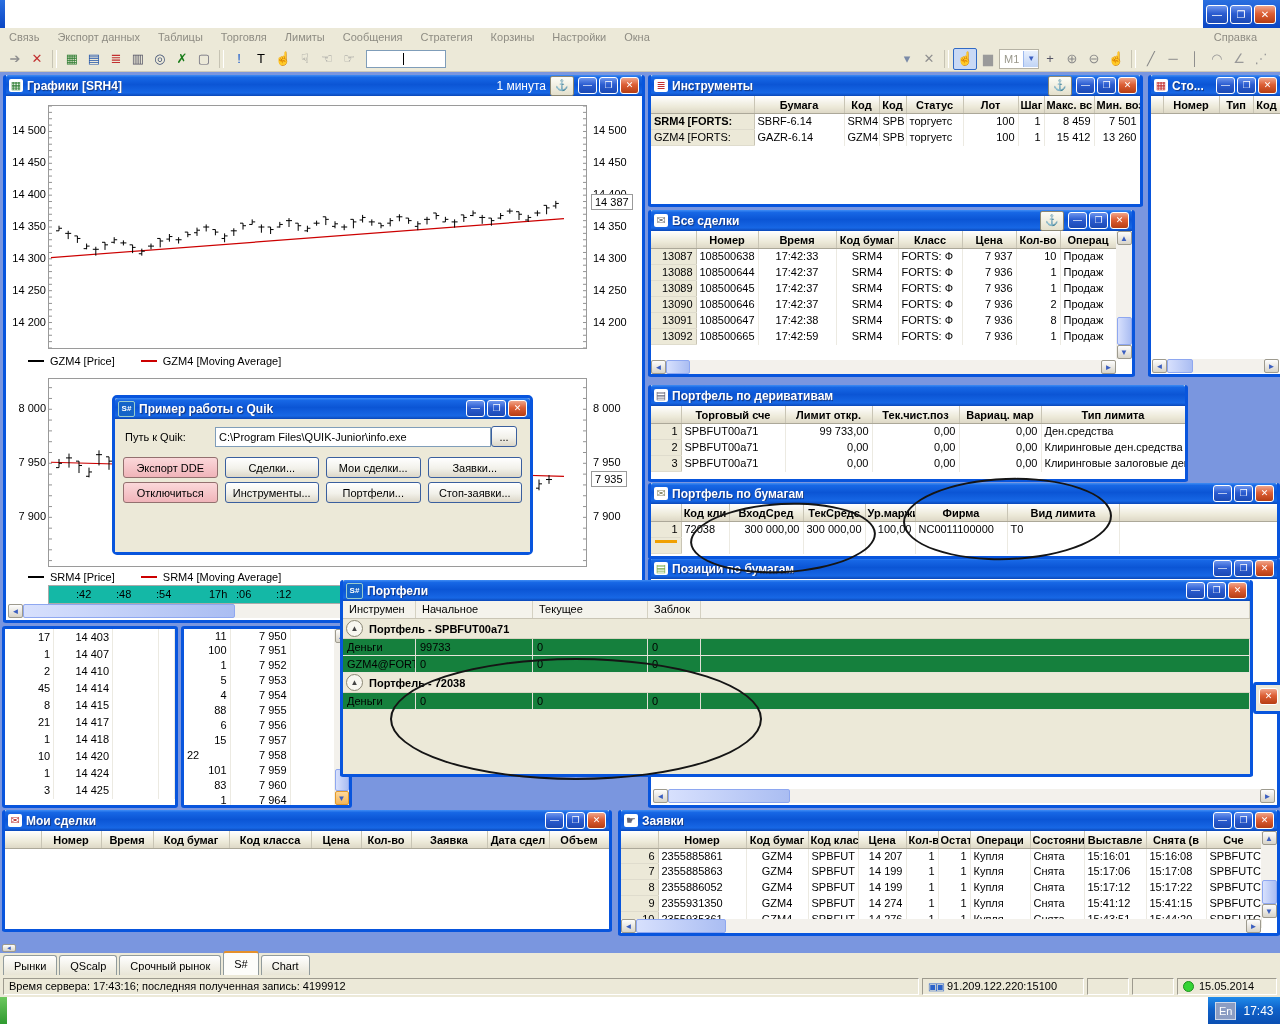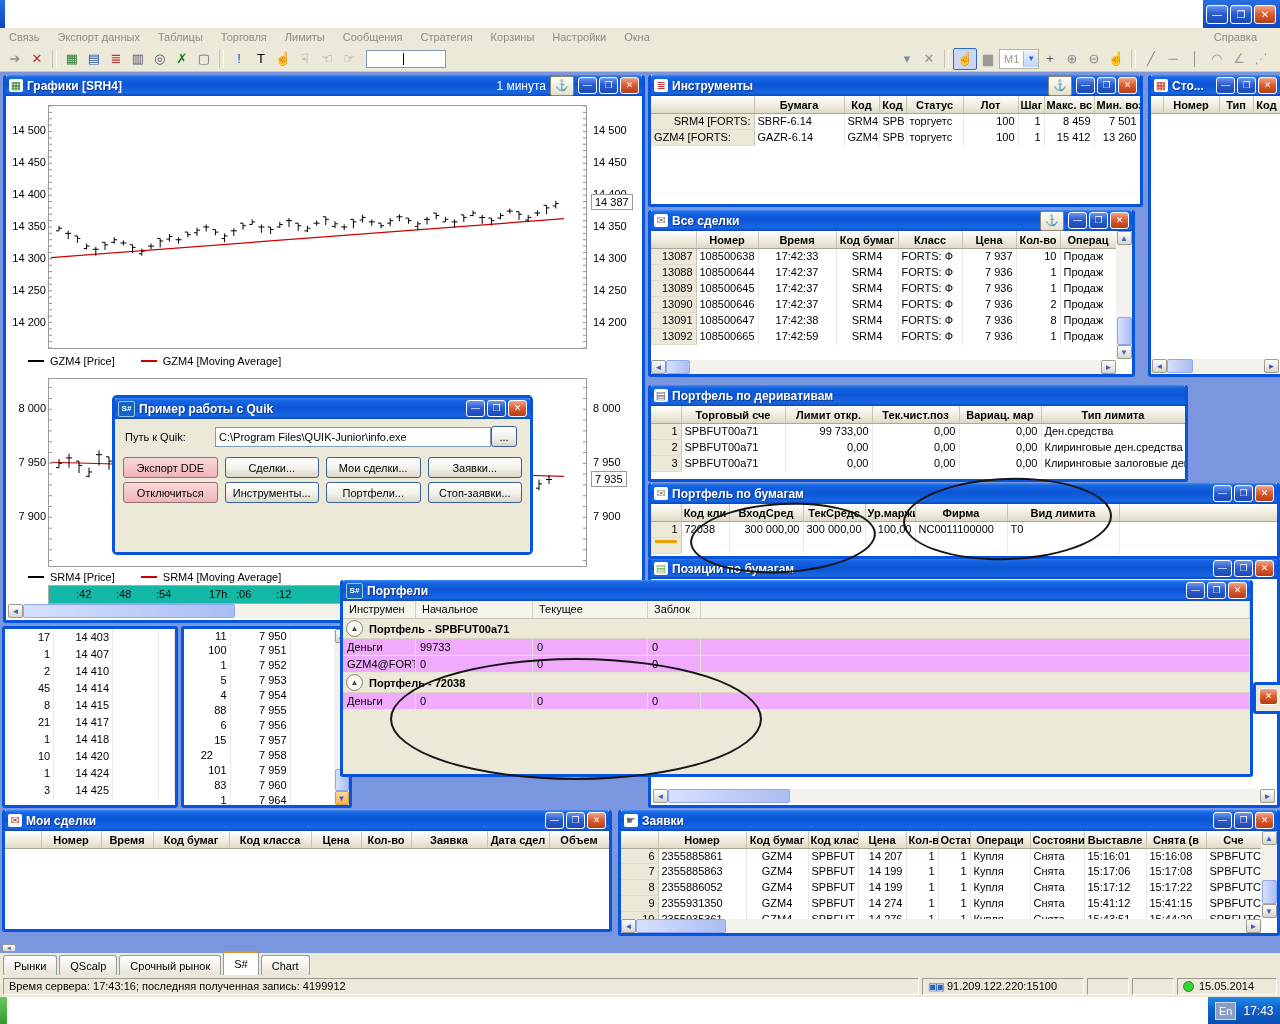--- a/index.html
+++ b/index.html
@@ -66,21 +66,21 @@
   .legend{position:absolute;display:flex;align-items:center;gap:10px;font-size:11px;background:#fff;}
   .legend .dash{display:inline-block;width:16px;height:0;border-top:2px solid #000;margin-right:6px;vertical-align:middle;}
   .legend .litem{display:flex;align-items:center;margin-right:16px;}
   .xaxis{position:absolute;border:1px solid #aaa;background:#14b8a6;font-size:11px;}
   .xaxis span{position:absolute;top:2px;}
   
   .xpbtn{height:21px;border:1px solid #3a5f9e;border-radius:3px;background:linear-gradient(#ffffff,#f2f1ea 55%,#dcd7c8);
          font-size:11px;font-family:"Liberation Sans",sans-serif;padding:0 4px;cursor:pointer;white-space:nowrap;overflow:hidden;}
   .xpbtn.pink{background:linear-gradient(#fbd8da,#f0b4b9);border-color:#93706f;}
   
-  .pfrow{display:flex;border-bottom:1px solid #e7e5da;background:#f0abfc;justify-content:space-between;}
+  .pfrow{display:flex;border-bottom:1px solid #e7e5da;background:#15803d;justify-content:space-between;}
   .pfrow div{padding:0 4px;height:16px;line-height:16px;border-right:1px solid #e0dfd6;white-space:nowrap;overflow:hidden;box-sizing:border-box;}
   .pfhead{display:flex;background:#f4f3ec;border-bottom:1px solid #c9c5b5;}
   .pfhead div{padding:0 6px;height:17px;line-height:17px;border-right:1px solid #d4d1c2;white-space:nowrap;overflow:hidden;box-sizing:border-box;}
   .pfgroup{display:flex;align-items:center;background:#ece9d8;border-bottom:1px solid #d8d4c2;height:19px;font-weight:bold;gap:6px;padding-left:3px;}
   .pftoggle{width:15px;height:15px;border-radius:50%;border:1px solid #8a8774;background:#f8f7f0;font-size:8px;
             display:flex;align-items:center;justify-content:center;cursor:pointer;color:#444;}
   .ell{position:absolute;border:2px solid #151515;border-radius:50%;z-index:70;pointer-events:none;}
   
   #tabbar{position:absolute;left:0;top:953px;width:1280px;height:22px;background:#ece9d8;display:flex;align-items:flex-end;padding-left:3px;box-sizing:border-box;}
   .tab{height:19px;padding:0 10px;border:1px solid #919b9c;border-bottom:none;border-radius:3px 3px 0 0;margin-right:2px;
@@ -749,21 +749,21 @@
                 <th>Код</th>
                 <th>Статус</th>
                 <th>Лот</th>
                 <th>Шаг</th>
                 <th>Макс. вс</th>
                 <th>Мин. воз</th>
               </tr>
             </thead>
             <tbody>
               <tr>
-                <td class="rh" style="text-align: right;">SRM4 [FORTS:</td>
+                <td class="rh" style="text-align: left; font-weight: bold;">SRM4 [FORTS:</td>
                 <td style="text-align: left;">SBRF-6.14</td>
                 <td style="text-align: left;">SRM4</td>
                 <td style="text-align: left;">SPB</td>
                 <td style="text-align: left;">торгуетс</td>
                 <td style="text-align: right;">100</td>
                 <td style="text-align: right;">1</td>
                 <td style="text-align: right;">8 459</td>
                 <td style="text-align: right;">7 501</td>
               </tr>
               <tr>
@@ -1181,21 +1181,21 @@
                 <td style="text-align: right;">6</td>
                 <td style="text-align: right;">7 956</td>
                 <td style="text-align: left;"></td>
               </tr>
               <tr>
                 <td style="text-align: right;">15</td>
                 <td style="text-align: right;">7 957</td>
                 <td style="text-align: left;"></td>
               </tr>
               <tr>
-                <td style="text-align: center;">22</td>
+                <td style="text-align: left;">22</td>
                 <td style="text-align: right;">7 958</td>
                 <td style="text-align: left;"></td>
               </tr>
               <tr>
                 <td style="text-align: right;">101</td>
                 <td style="text-align: right;">7 959</td>
                 <td style="text-align: left;"></td>
               </tr>
               <tr>
                 <td style="text-align: right;">83</td>

